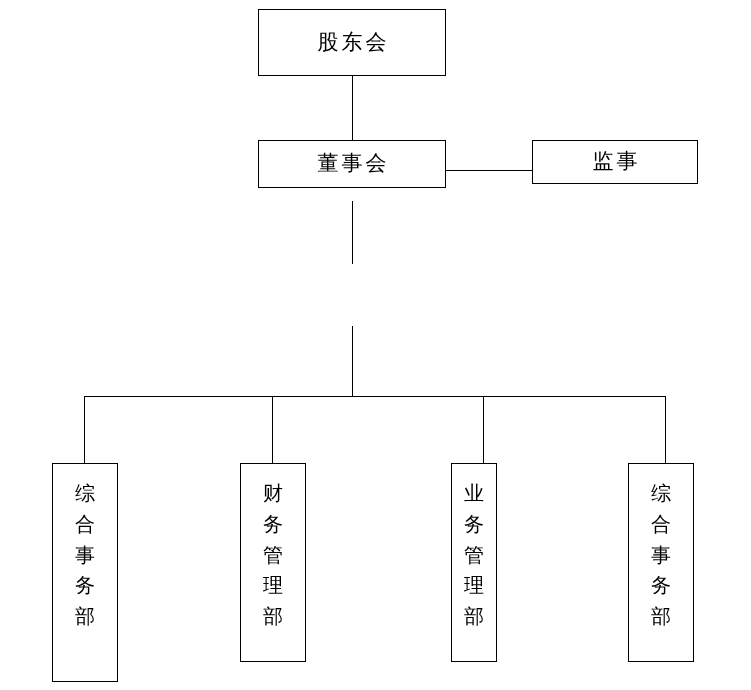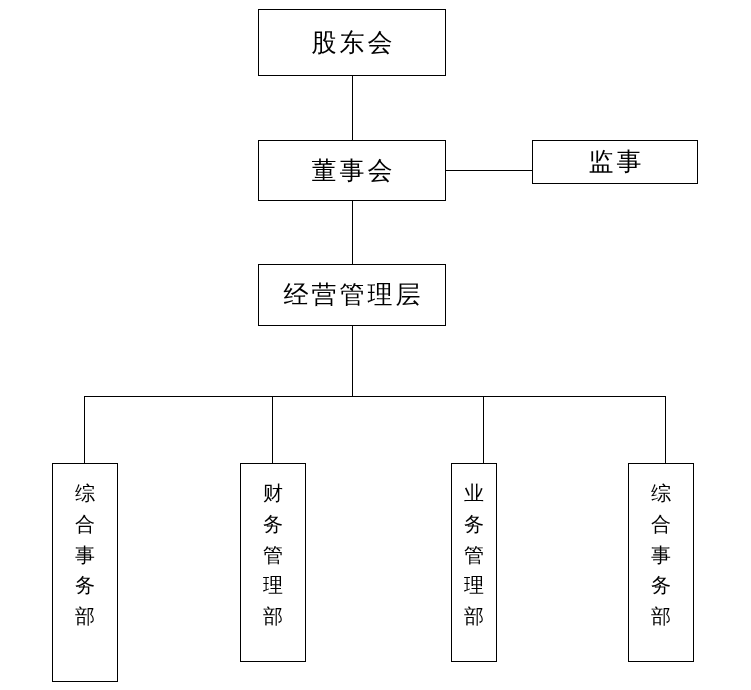--- a/index.html
+++ b/index.html
@@ -32,41 +32,41 @@
   }
 
   .node-label {
     display: block;
     text-align: center;
     white-space: pre-line;
   }
 
   
   .node.horiz .node-label {
-    font-size: 25px;
+    font-size: 21px;
     letter-spacing: 3px;
     line-height: 1.1;
     text-indent: 3px;
   }
 
   
   .node.vert {
     align-items: flex-start;
     padding-top: 14px;
   }
   .node.vert .node-label {
     font-size: 20px;
     line-height: 1.54;
     width: 1em;
     word-break: break-all;
   }
 
   
   #node-shareholders   { left: 258px; top: 9px;   width: 188px; height: 67px; }
-  #node-board          { left: 258px; top: 140px; width: 188px; height: 61px; align-items: center; }
+  #node-board          { left: 258px; top: 140px; width: 188px; height: 48px; align-items: center; }
   #node-supervisor     { left: 532px; top: 140px; width: 166px; height: 44px; }
   #node-management     { left: 258px; top: 264px; width: 188px; height: 62px; }
 
   #node-general-affairs { left: 52px;  top: 463px; width: 66px; height: 219px; }
   #node-finance         { left: 240px; top: 463px; width: 66px; height: 199px; }
   #node-business        { left: 451px; top: 463px; width: 46px; height: 199px; }
   #node-risk            { left: 628px; top: 463px; width: 66px; height: 199px; }
 
   
   .conn {
@@ -111,23 +111,20 @@
     <span class="node-label">股东会</span>
   </div>
 
   <div class="node horiz" id="node-board">
     <span class="node-label">董事会</span>
   </div>
   <div class="node horiz" id="node-supervisor">
     <span class="node-label">监事</span>
   </div>
 
-  <div class="node horiz" id="node-management">
-    <span class="node-label">经营管理层</span>
-  </div>
 
   <div class="node vert" id="node-general-affairs">
     <span class="node-label">综合事务部</span>
   </div>
   <div class="node vert" id="node-finance">
     <span class="node-label">财务管理部</span>
   </div>
   <div class="node vert" id="node-business">
     <span class="node-label">业务管理部</span>
   </div>

